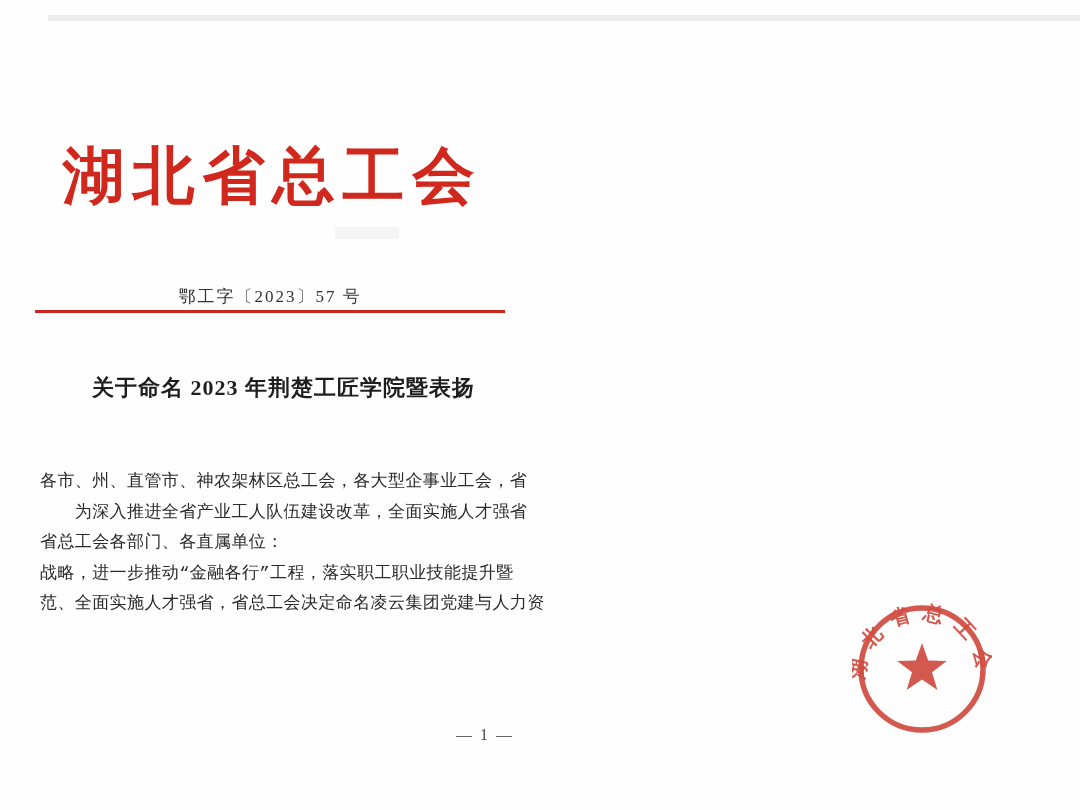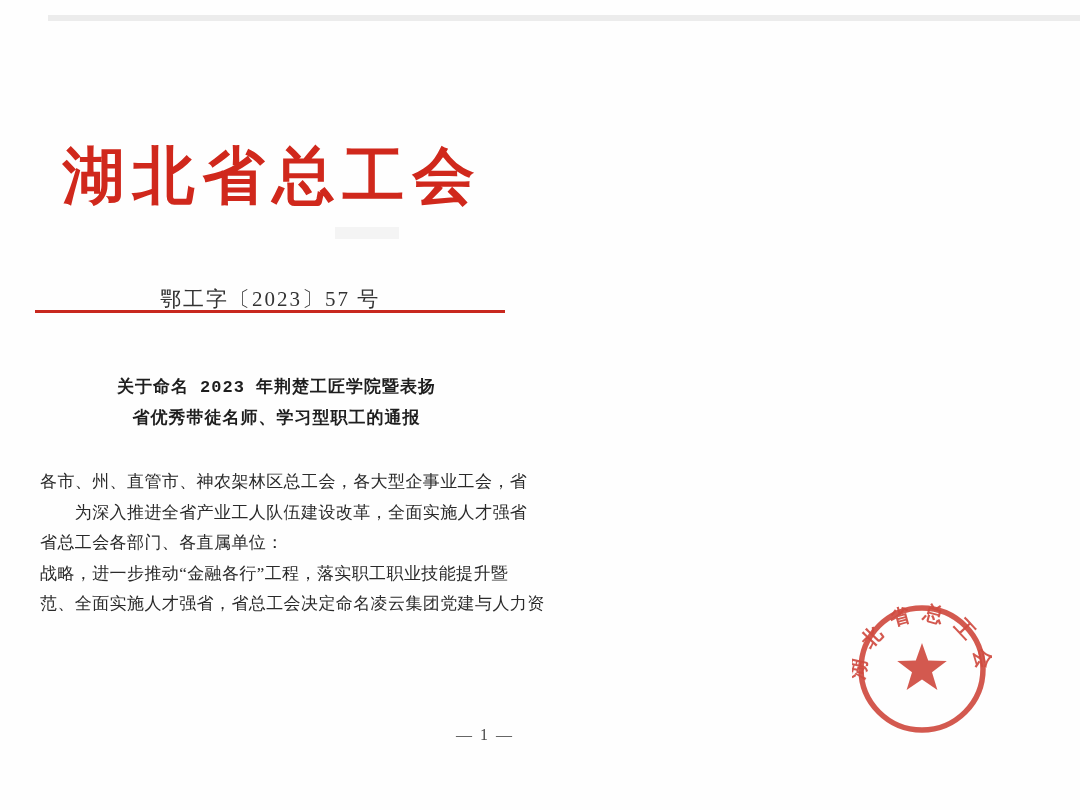--- a/index.html
+++ b/index.html
@@ -17,30 +17,30 @@
   .page-left{left:0;}
   .page-right{left:540px;}
 
   .org-title{
     position:absolute;left:0;top:134px;width:545px;
     text-align:center;font-size:62px;font-weight:bold;
     letter-spacing:8px;color:#d0281c;white-space:nowrap;
   }
   .doc-number{
     position:absolute;left:0;top:285px;width:540px;
-    text-align:center;font-size:21px;letter-spacing:2px;color:#333;
+    text-align:center;font-size:17px;letter-spacing:2px;color:#333;
   }
   .red-rule{position:absolute;left:35px;top:310px;width:470px;height:3px;background:#c8281e;}
   .doc-title{
-    position:absolute;left:4px;top:372px;width:545px;
-    text-align:center;font-size:17px;font-weight:bold;
-    line-height:31px;letter-spacing:1px;color:#1e1e1e;font-family:Liberation Mono, monospace;
+    position:absolute;left:11px;top:372px;width:545px;
+    text-align:center;font-size:22px;font-weight:bold;
+    line-height:31px;letter-spacing:1px;color:#1e1e1e;
   }
   .body-block{position:absolute;font-size:17px;line-height:30.5px;letter-spacing:0.4px;color:#2a2a2a;}
-  .body-left{left:40px;top:467px;width:470px;}
+  .body-left{left:40px;top:467px;width:470px;font-family:Liberation Mono, monospace;}
   .line{white-space:nowrap;}
 
   .page-num{position:absolute;font-size:16px;color:#4a4a4a;letter-spacing:2px;white-space:nowrap;}
   .page-num-1{left:430px;top:726px;width:110px;text-align:center;}
 
   .seal{position:absolute;left:852px;top:599px;width:140px;height:140px;
     mix-blend-mode:multiply;opacity:0.9;}
 </style>
 </head>
 <body>
@@ -49,21 +49,20 @@
 
   <div class="scan-band"></div>
   <div class="scan-smudge"></div>
 
   <div class="page page-left">
     <div class="org-title">湖北省总工会</div>
     <div class="doc-number">鄂工字〔2023〕57 号</div>
     <div class="red-rule"></div>
     <div class="doc-title">
       <div>关于命名 2023 年荆楚工匠学院暨表扬</div>
-      <div>省优秀带徒名师、学习型职工的通报</div>
     </div>
     <div class="body-block body-left">
         <div class="line">各市、州、直管市、神农架林区总工会，各大型企事业工会，省</div>
         <div class="line">　　为深入推进全省产业工人队伍建设改革，全面实施人才强省</div>
         <div class="line">省总工会各部门、各直属单位：</div>
         <div class="line">战略，进一步推动“金融各行”工程，落实职工职业技能提升暨</div>
         <div class="line">范、全面实施人才强省，省总工会决定命名凌云集团党建与人力资</div>
       </div>
     <div class="page-num page-num-1">— 1 —</div>
   </div>

